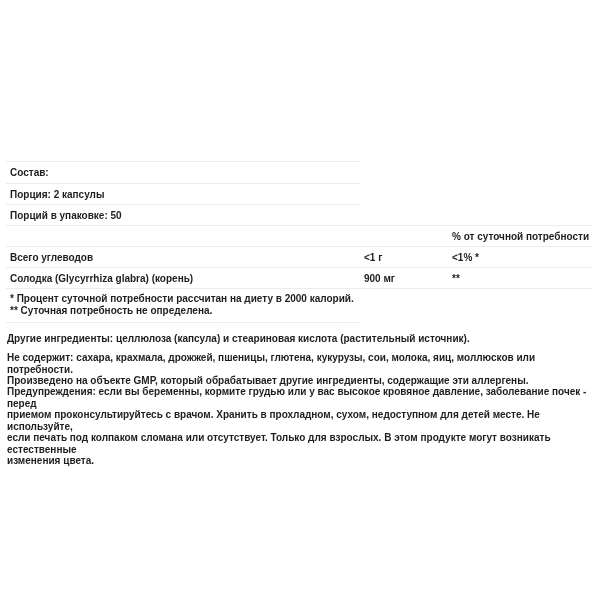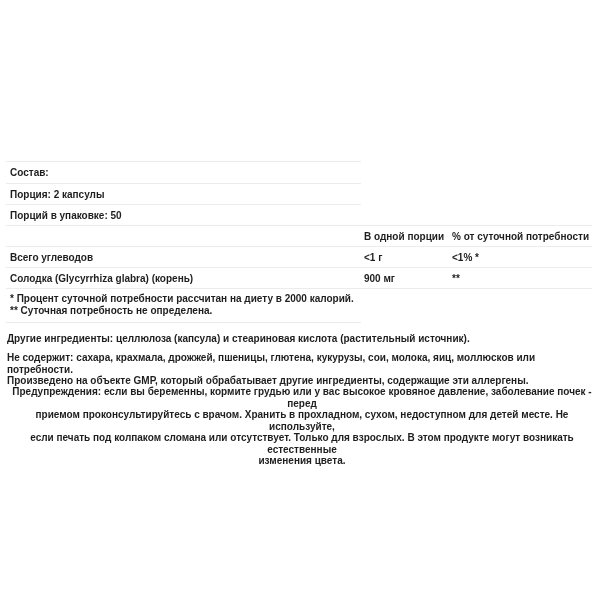--- a/index.html
+++ b/index.html
@@ -61,21 +61,20 @@
 </div>
 <div class="row top" style="top:183px;">
   <span>Порция: 2 капсулы</span>
 </div>
 <div class="row top" style="top:204px;">
   <span>Порций в упаковке: 50</span>
 </div>
 <div class="endline" style="left:6px; top:225px; width:355px;"></div>
 
 <div class="row full" style="top:225px; border-top:1px solid #ececec;">
-  <span class="cell c2">В одной порции</span>
   <span class="cell c3">% от суточной потребности</span>
 </div>
 
 <div class="row full" style="top:246px;">
   <span>Всего углеводов</span>
   <span class="cell c2">&lt;1 г</span>
   <span class="cell c3">&lt;1% *</span>
 </div>
 <div class="row full" style="top:267px;">
   <span>Солодка (Glycyrrhiza glabra) (корень)</span>
@@ -90,18 +89,18 @@
 </div>
 <div class="endline" style="left:6px; top:322px; width:355px;"></div>
 
 <div class="para" style="top:333px;">Другие ингредиенты: целлюлоза (капсула) и стеариновая кислота (растительный источник).</div>
 
 <div class="para" style="top:352px;">
   <div>Не содержит: сахара, крахмала, дрожжей, пшеницы, глютена, кукурузы, сои, молока, яиц, моллюсков или потребности.</div>
   <div>Произведено на объекте GMP, который обрабатывает другие ингредиенты, содержащие эти аллергены.</div>
 </div>
 
-<div class="para" style="top:386px;text-align:center;">
+<div class="para" style="top:386px;">
   <div>Предупреждения: если вы беременны, кормите грудью или у вас высокое кровяное давление, заболевание почек - перед</div>
   <div>приемом проконсультируйтесь с врачом. Хранить в прохладном, сухом, недоступном для детей месте. Не используйте,</div>
   <div>если печать под колпаком сломана или отсутствует. Только для взрослых. В этом продукте могут возникать естественные</div>
   <div>изменения цвета.</div>
 </div>
 
 </body></html>

